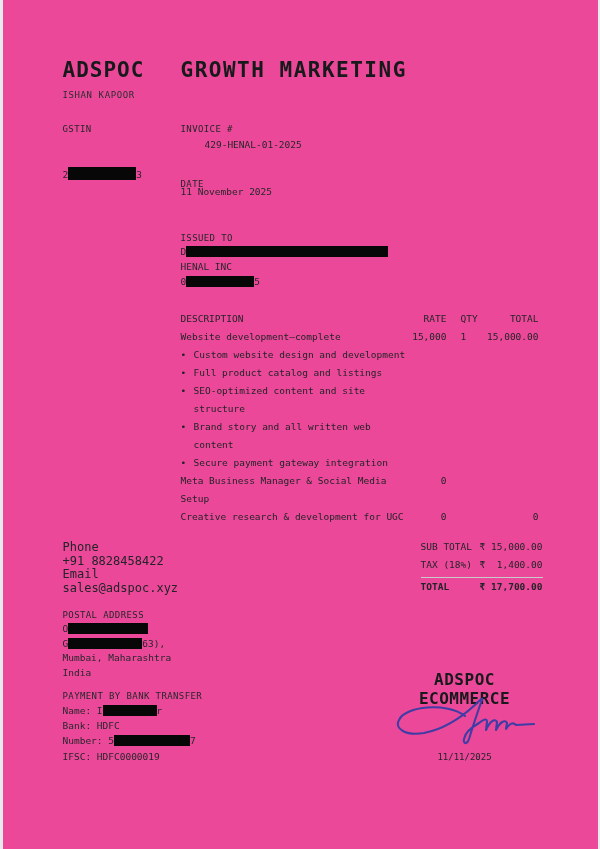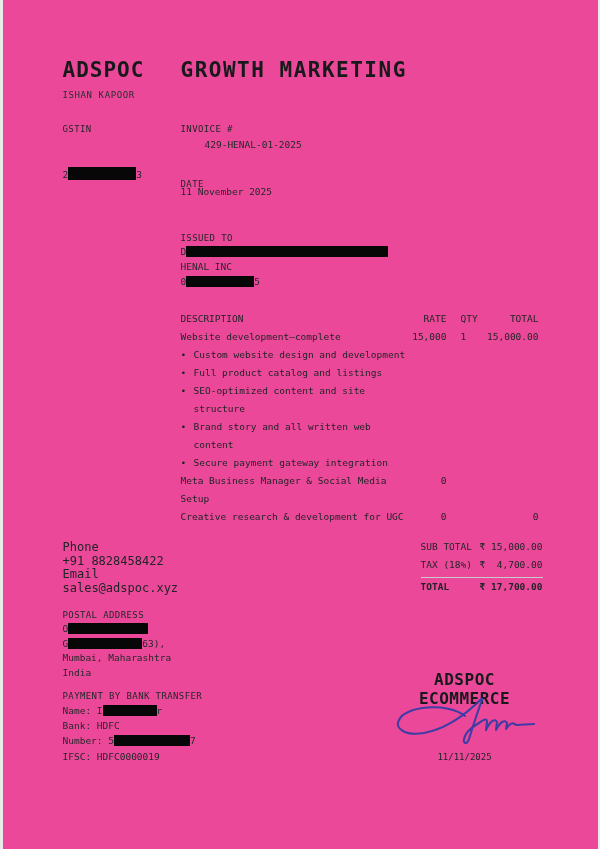--- a/index.html
+++ b/index.html
@@ -149,21 +149,21 @@
     <div>sales@adspoc.xyz</div>
   </div>
 
   <div class="abs totals">
     <div class="trow-sum">
       <span>SUB TOTAL</span>
       <span class="tval">₹ 15,000.00</span>
     </div>
     <div class="trow-sum">
       <span>TAX (18%)</span>
-      <span class="tval">₹  4,700.00</span>
+      <span class="tval">₹  1,400.00</span>
     </div>
     <div class="trow-sum grand">
       <span>TOTAL</span>
       <span class="tval">₹ 17,700.00</span>
     </div>
   </div>
 
   <div class="abs lbl postal-label">POSTAL ADDRESS</div>
   <div class="abs val postal-l1"><span>O</span><span class="bar" style="width:80px;"></span></div>
   <div class="abs val postal-l2"><span>G</span><span class="bar" style="width:74px;"></span><span>63),</span></div>

